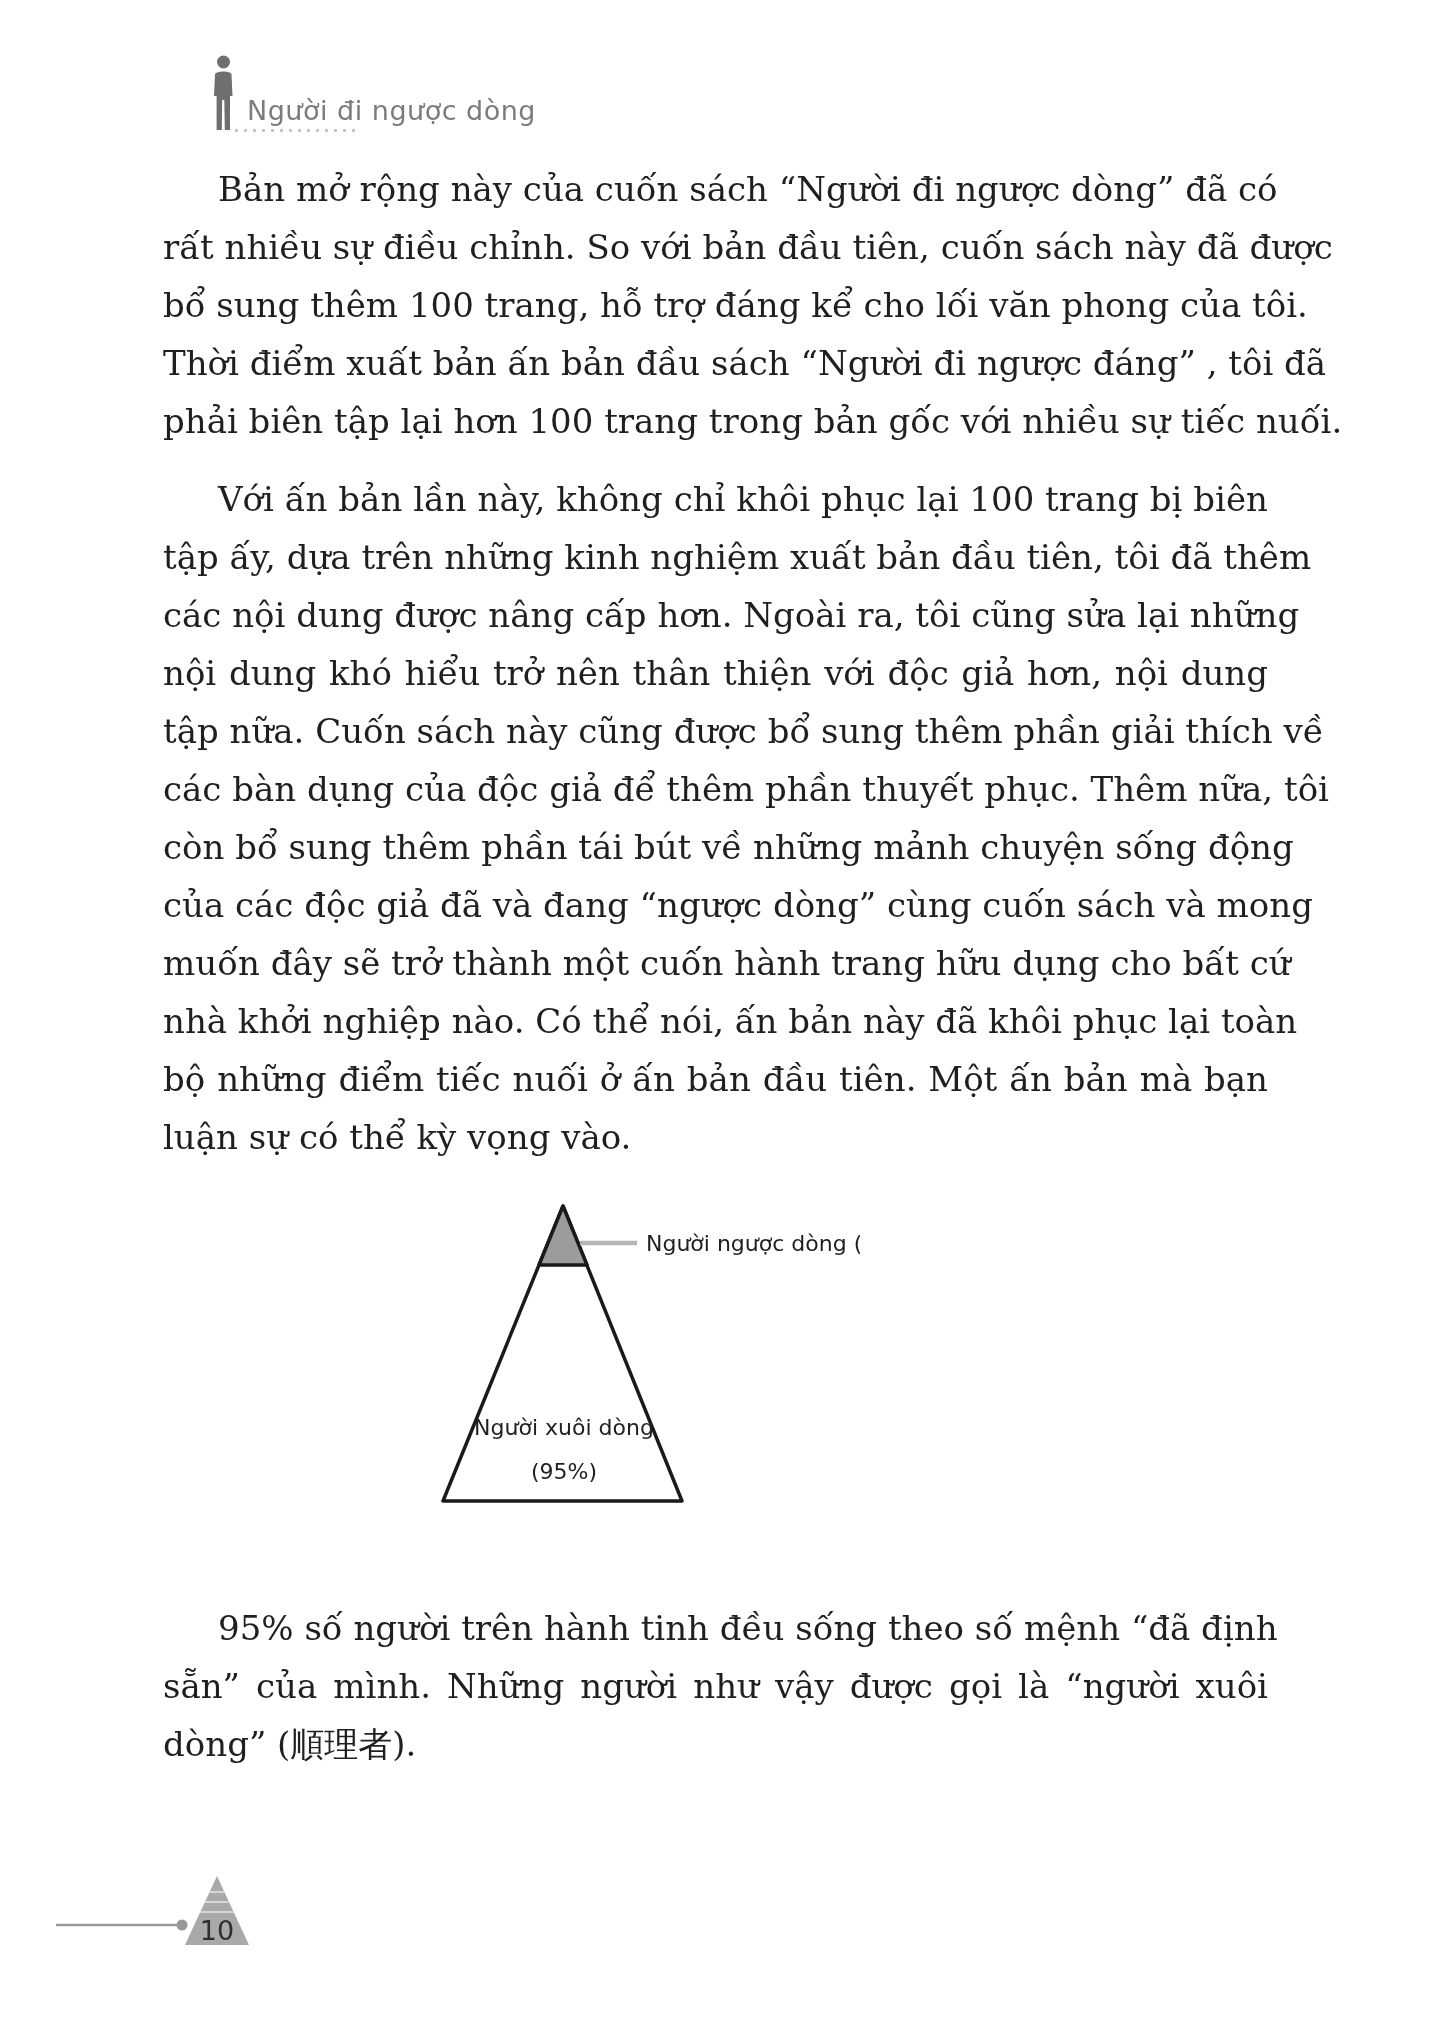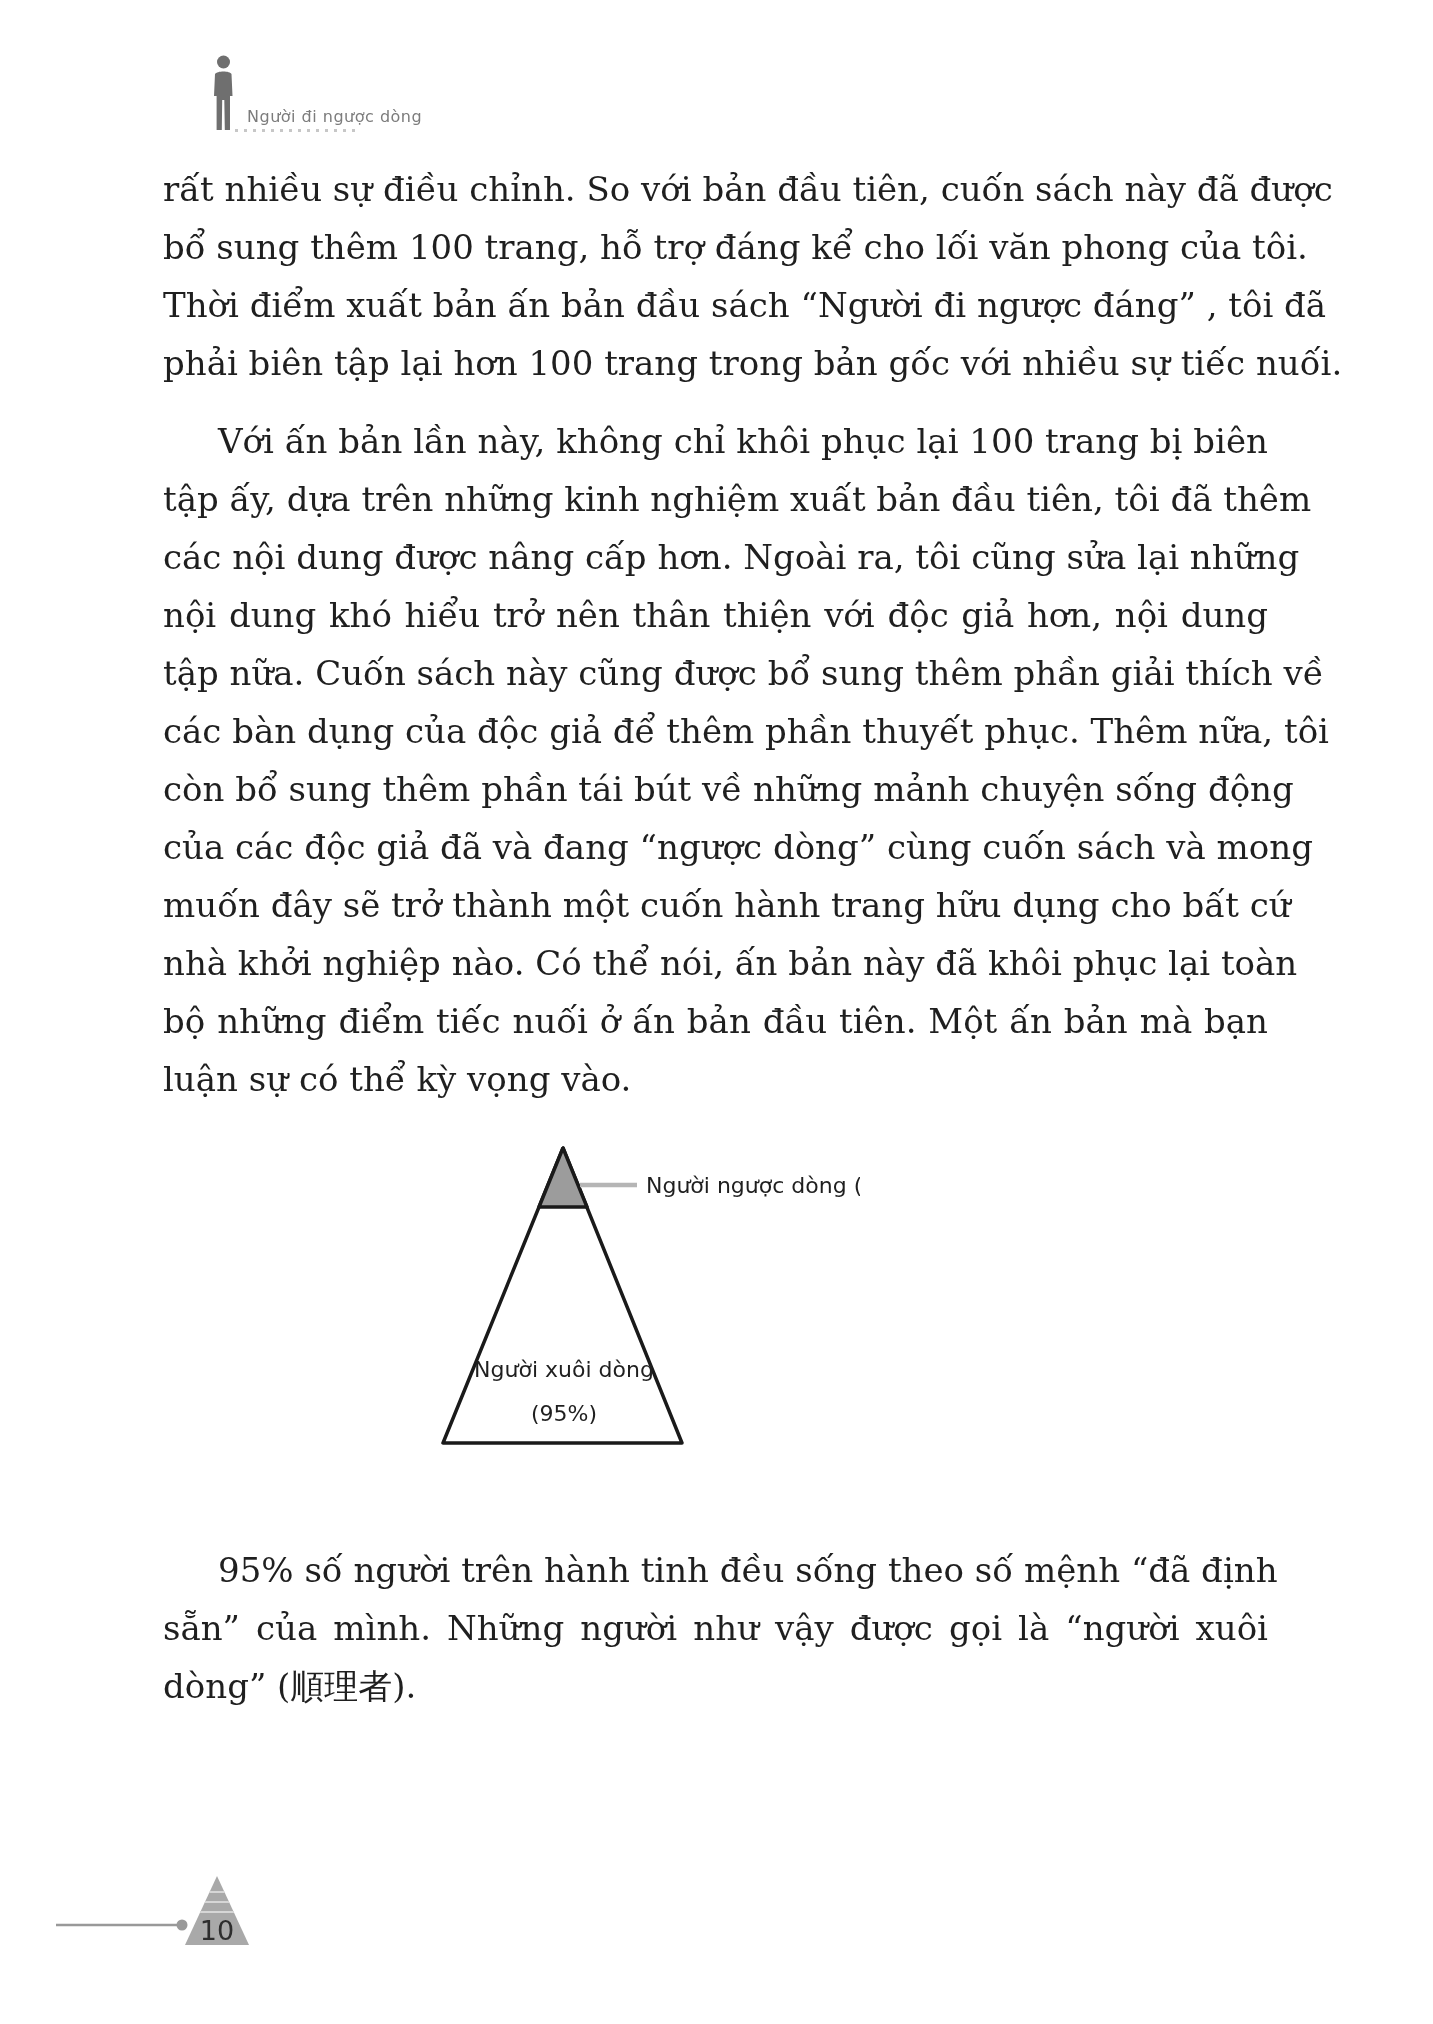--- a/index.html
+++ b/index.html
@@ -12,21 +12,21 @@
     color:#1f1f1f;
   }
   
   .running-header{
     position:absolute;left:210px;top:54px;
     display:flex;align-items:flex-end;gap:11px;
   }
   .person-icon-svg{display:block;}
   .running-title{
     font-family:"DejaVu Sans","Liberation Sans",sans-serif;
-    font-size:16px;color:#7c7c7c;letter-spacing:.5px;
+    font-size:27px;color:#7c7c7c;letter-spacing:.5px;
     padding-bottom:6px;white-space:nowrap;
   }
   .header-dots{
     position:absolute;left:232px;top:127px;width:128px;height:7px;
     background-image:radial-gradient(circle,#c7c7c7 1.6px,transparent 1.8px);
     background-size:9px 7px;background-repeat:repeat-x;
   }
   
   .body-text{
     position:absolute;left:163px;top:160px;width:1105px;
@@ -68,20 +68,21 @@
       <circle cx="13.5" cy="8" r="6.5" fill="#6f6f6f"></circle>
       <path d="M5,20 C7,16.5 20,16.5 21.5,20 L22.5,42 L20,42 L20,76 L14.8,76 L14.3,46 L12.2,46 L11.8,76 L6.6,76 L6.6,42 L4,42 Z" fill="#6f6f6f"></path>
     </svg>
     <span class="running-title">Người đi ngược dòng</span>
   </div>
   <div class="header-dots"></div>
 
   <main class="body-text">
 
     <div class="para">
+      <div class="tl first">Bản mở rộng này của cuốn sách “Người đi ngược dòng” đã có</div>
       <div class="tl">rất nhiều sự điều chỉnh. So với bản đầu tiên, cuốn sách này đã được</div>
       <div class="tl">bổ sung thêm 100 trang, hỗ trợ đáng kể cho lối văn phong của tôi.</div>
       <div class="tl">Thời điểm xuất bản ấn bản đầu sách “Người đi ngược đáng” , tôi đã</div>
       <div class="tl last">phải biên tập lại hơn 100 trang trong bản gốc với nhiều sự tiếc nuối.</div>
     </div>
 
     <div class="para">
       <div class="tl first">Với ấn bản lần này, không chỉ khôi phục lại 100 trang bị biên</div>
       <div class="tl">tập ấy, dựa trên những kinh nghiệm xuất bản đầu tiên, tôi đã thêm</div>
       <div class="tl">các nội dung được nâng cấp hơn. Ngoài ra, tôi cũng sửa lại những</div>

